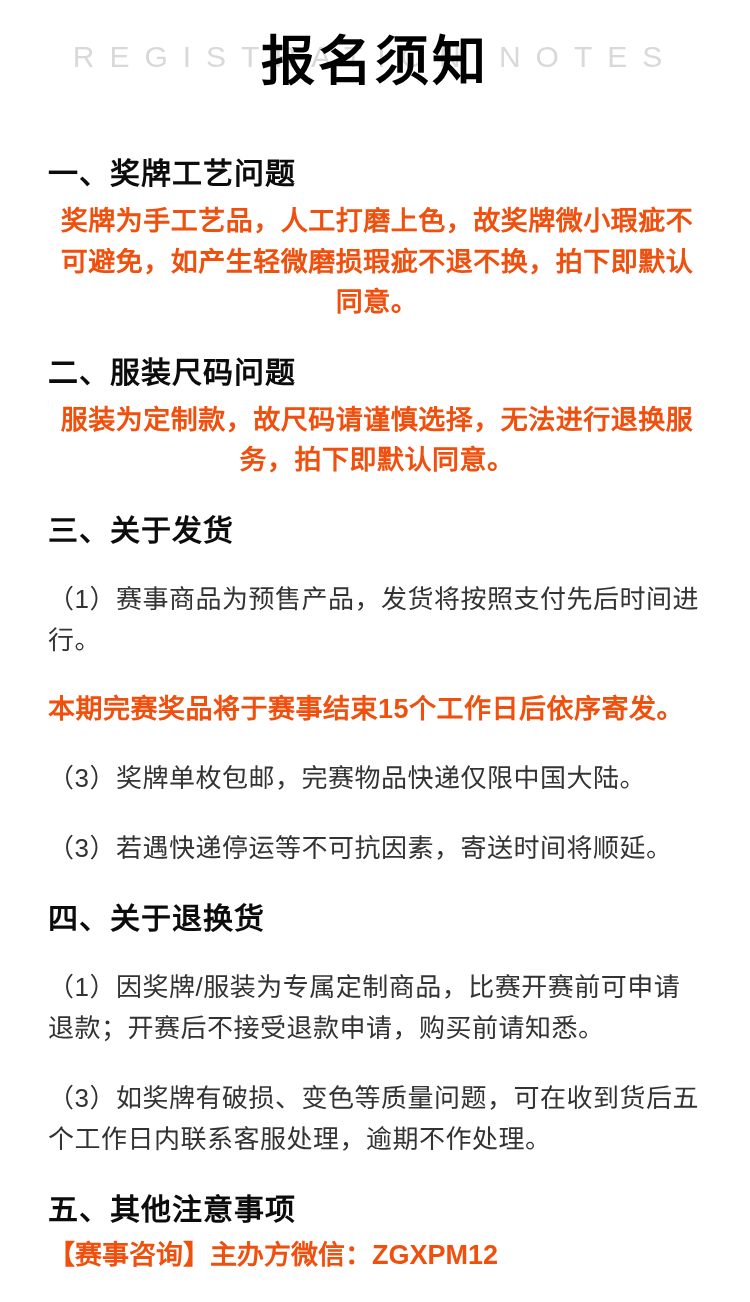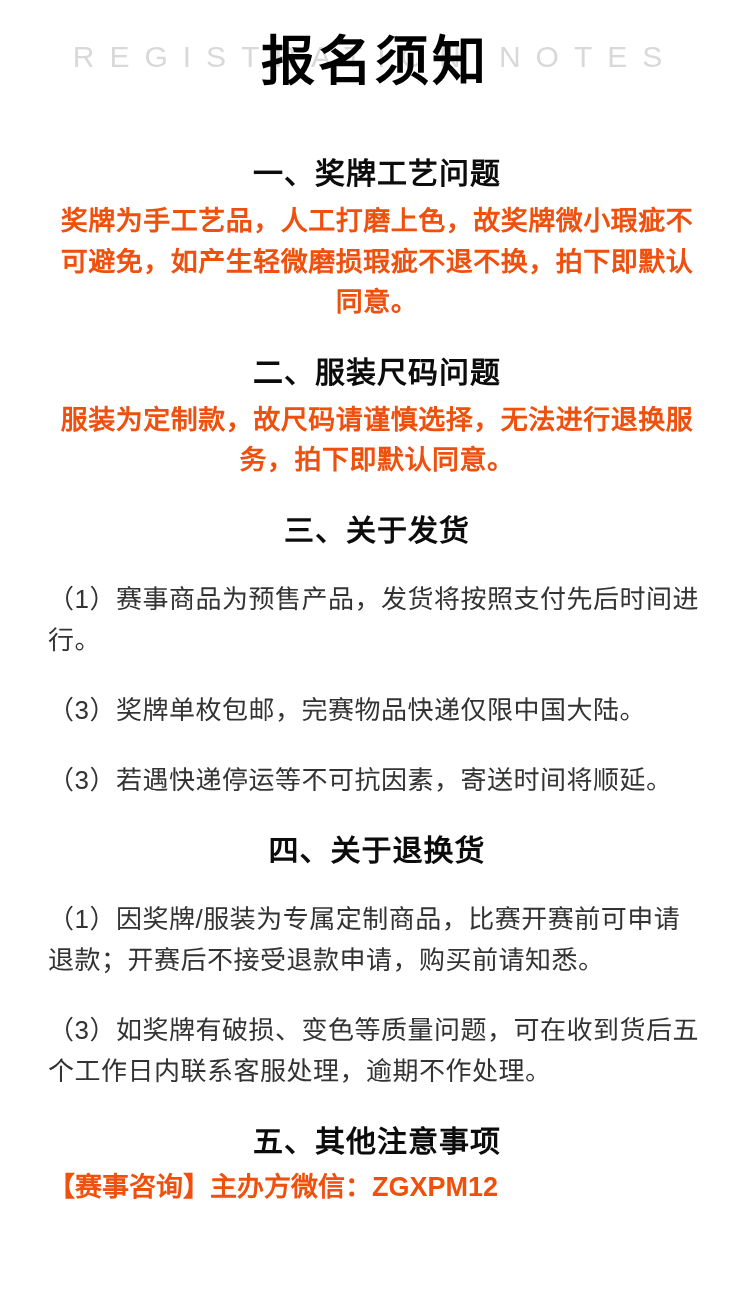--- a/index.html
+++ b/index.html
@@ -51,21 +51,20 @@
 
   
   h2.sec-heading {
     font-size: 30px;
     font-weight: 800;
     color: #0c0c0c;
     letter-spacing: 1px;
     margin-top: 30px;
     margin-bottom: 8px;
     line-height: 1.3;
-    text-align: center;
   }
   .orange-note {
     font-size: 27px;
     font-weight: 700;
     color: #ef500e;
     line-height: 1.5;
     letter-spacing: 0.5px;
     margin-bottom: 4px;
     text-align: center;
   }
@@ -112,20 +111,21 @@
   </section>
 
   <section>
     <h2 class="sec-heading">二、服装尺码问题</h2>
     <div class="orange-note">服装为定制款，故尺码请谨慎选择，无法进行退换服务，拍下即默认同意。</div>
   </section>
 
   <section>
     <h2 class="sec-heading">三、关于发货</h2>
     <p class="body-item">（1）赛事商品为预售产品，发货将按照支付先后时间进行。</p>
+    <p class="body-item orange-strong">本期完赛奖品将于赛事结束15个工作日后依序寄发。</p>
     <p class="body-item">（3）奖牌单枚包邮，完赛物品快递仅限中国大陆。</p>
     <p class="body-item">（3）若遇快递停运等不可抗因素，寄送时间将顺延。</p>
   </section>
 
   <section>
     <h2 class="sec-heading">四、关于退换货</h2>
     <p class="body-item">（1）因奖牌/服装为专属定制商品，比赛开赛前可申请退款；开赛后不接受退款申请，购买前请知悉。</p>
     <p class="body-item">（3）如奖牌有破损、变色等质量问题，可在收到货后五个工作日内联系客服处理，逾期不作处理。</p>
   </section>
 

